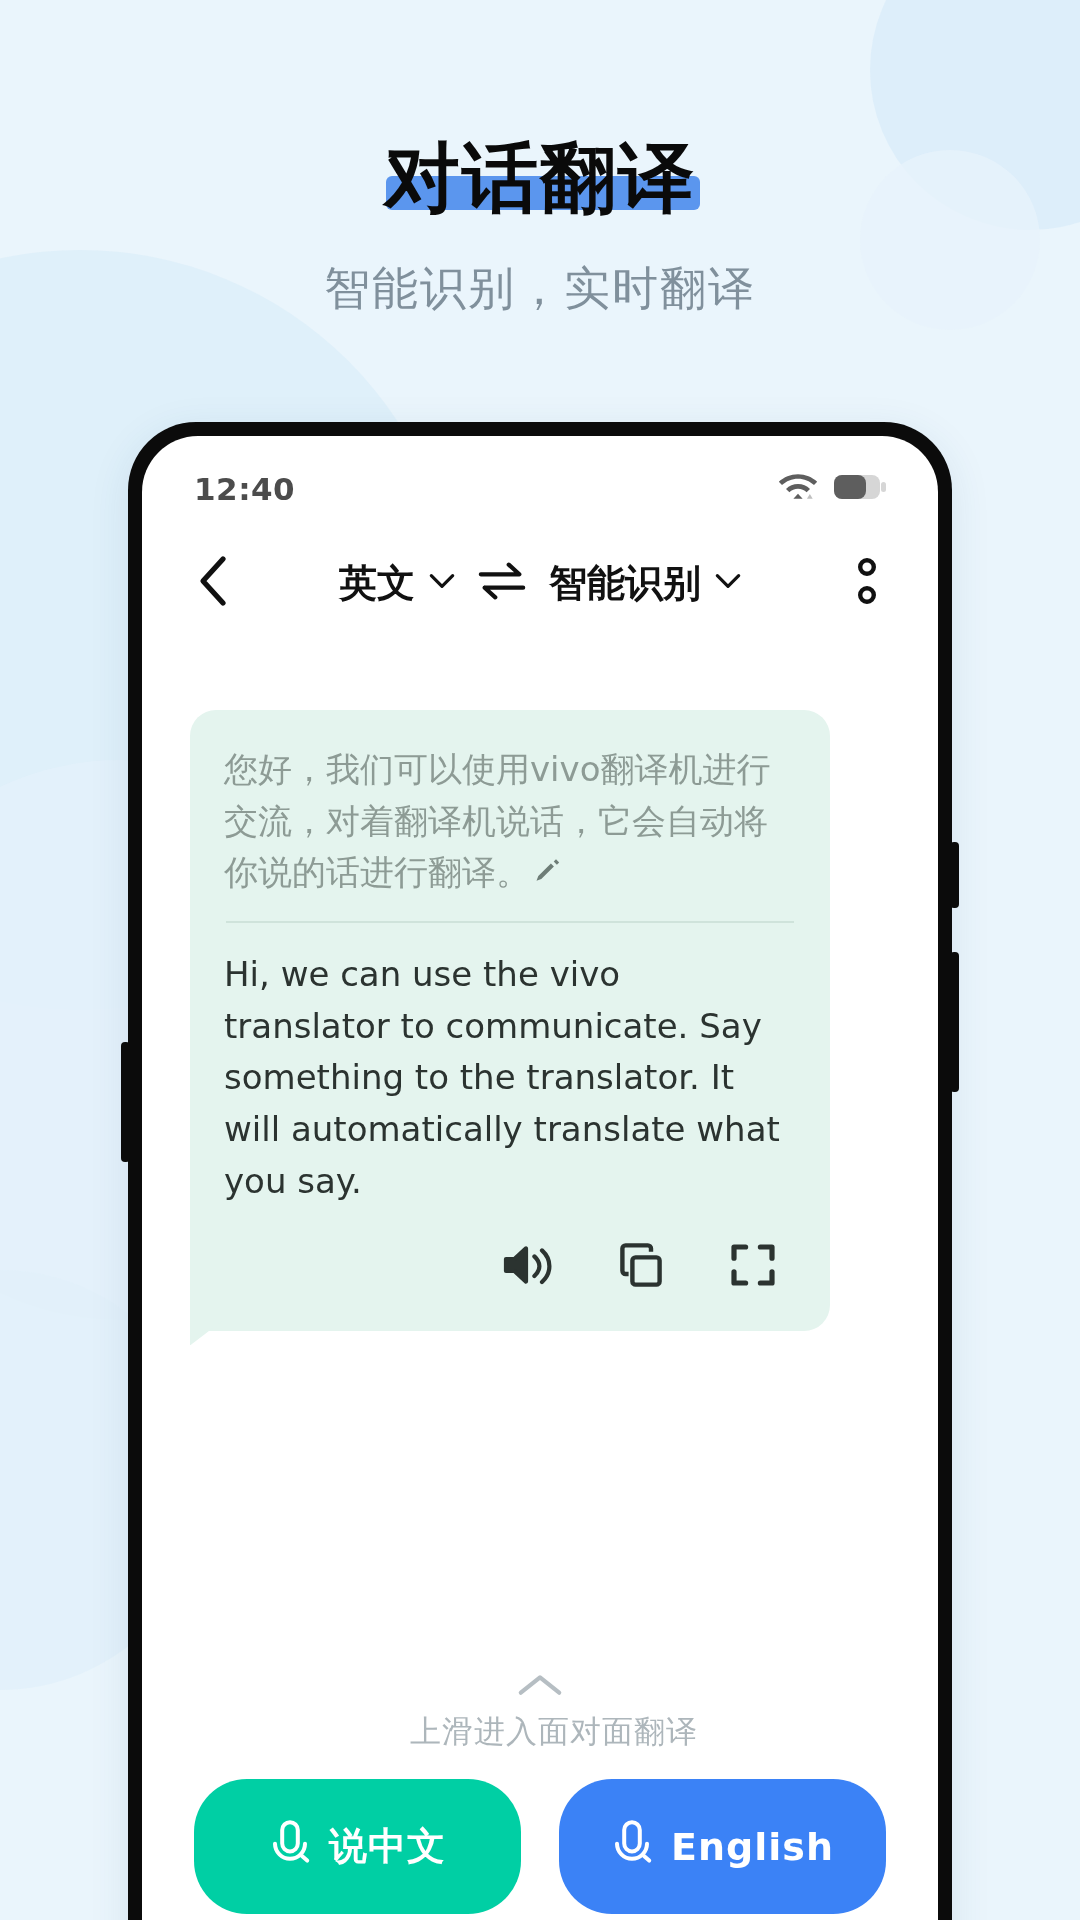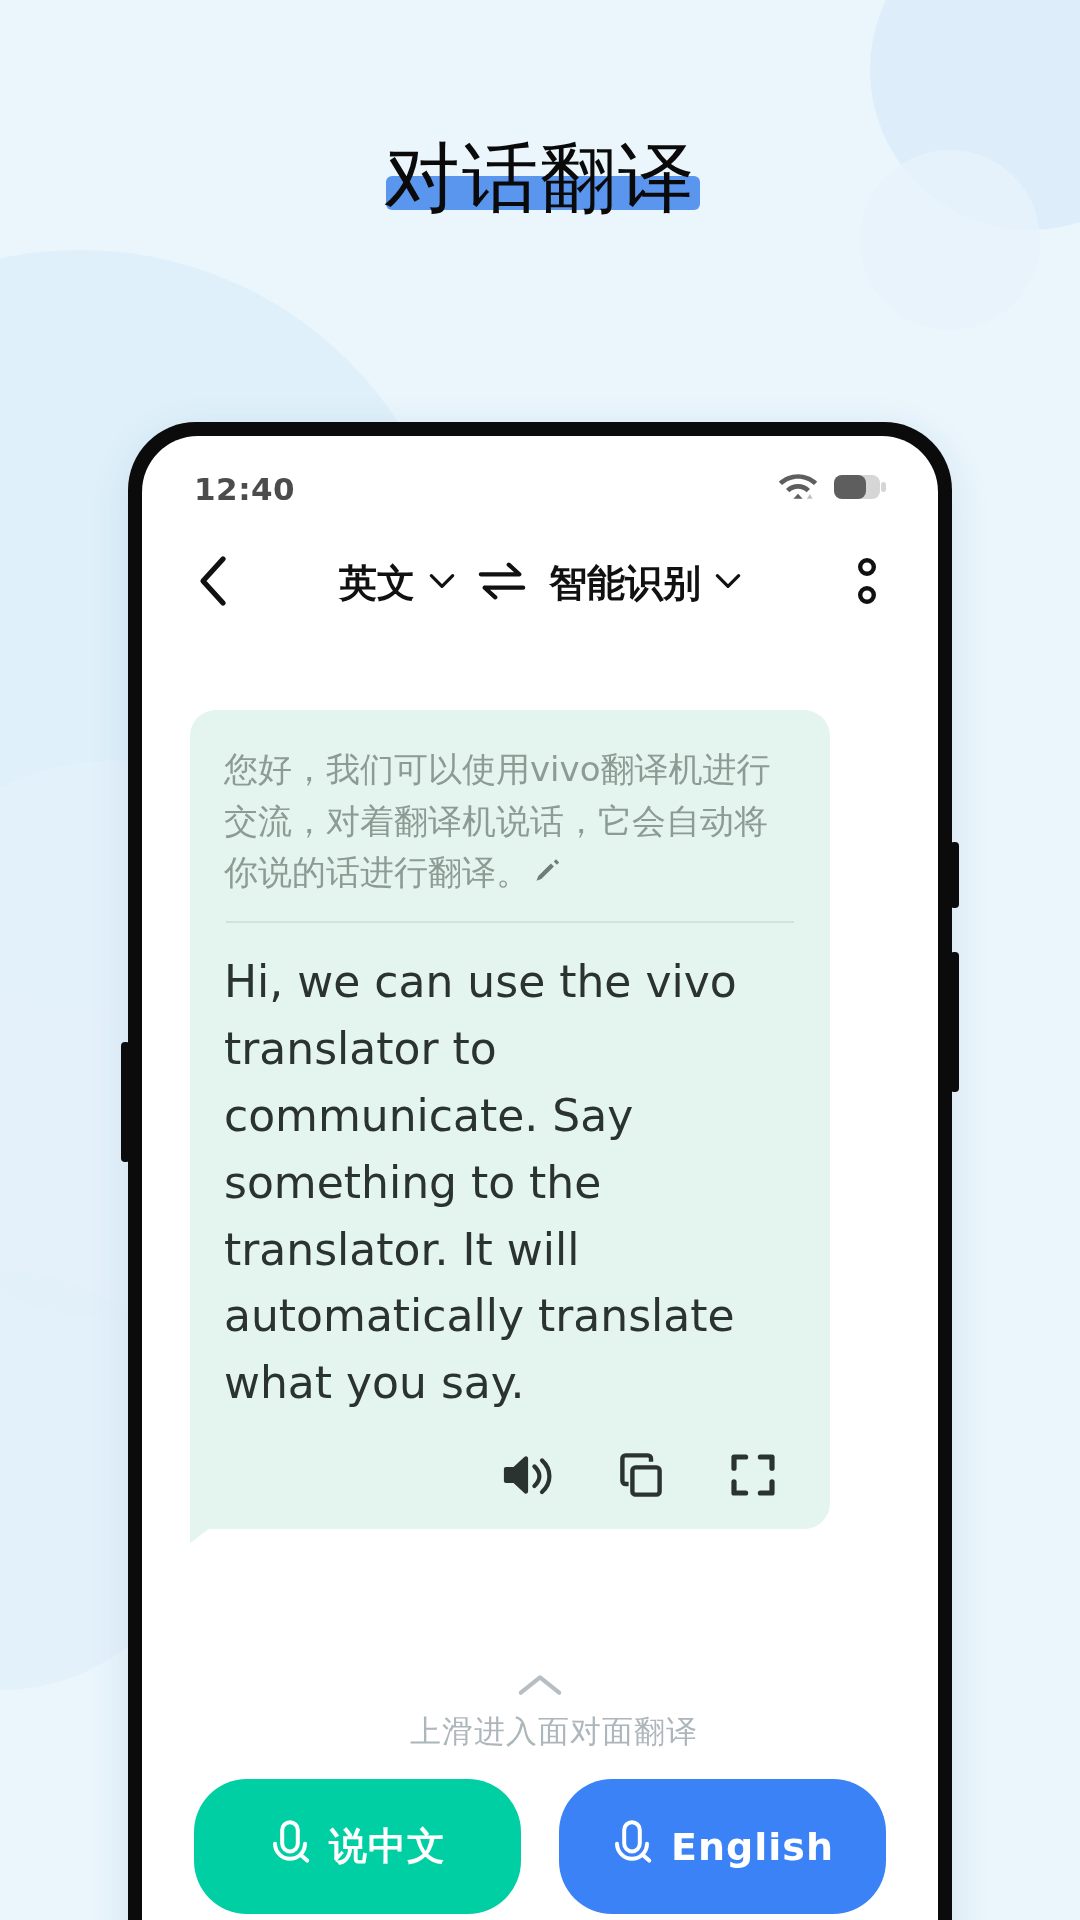--- a/index.html
+++ b/index.html
@@ -21,21 +21,21 @@
 
   
   .header { position:absolute; top:0; left:0; right:0; text-align:center; z-index:5; }
   .title-wrap { position:relative; display:inline-block; margin-top:140px; }
   .title-underline {
     position:absolute; left:2px; right:-4px; bottom:6px; height:34px;
     background:#5B96EE; border-radius:6px; z-index:0;
   }
   .title {
     position:relative; z-index:1;
-    font-size:76px; font-weight:normal; color:#0A0A0A;
+    font-size:76px; font-weight:bold; color:#0A0A0A;
     letter-spacing:2px; line-height:1;
     font-family:"DejaVu Sans","Liberation Sans",sans-serif;
   }
   .subtitle {
     margin-top:42px; font-size:46px; color:#80909C; letter-spacing:2px;
     font-family:"DejaVu Sans","Liberation Sans",sans-serif;
   }
 
   
   .phone {
@@ -84,38 +84,38 @@
     font-family:"DejaVu Sans","Liberation Sans",sans-serif;
   }
   .nav-more { width:62px; display:flex; align-items:center; justify-content:center; }
 
   
   .convo { padding:72px 48px 0 48px; }
   .bubble {
     background:#E4F4EE;
     border-radius:26px;
     border-bottom-left-radius:4px;
-    padding:34px 34px 20px 34px;
+    padding:34px 34px 32px 34px;
     max-width:640px;
     position:relative;
   }
   .bubble::after {
     content:""; position:absolute; left:0px; bottom:-14px;
     width:34px; height:26px; background:#E4F4EE;
     border-bottom-right-radius:24px;
     clip-path:polygon(0 0,100% 0,0 100%);
   }
   .src-text {
     font-size:34px; line-height:1.52; color:#8D9B95;
     font-family:"DejaVu Sans","Liberation Sans",sans-serif;
   }
   .edit-icon { display:inline-block; vertical-align:-4px; margin-left:2px; }
   .divider { height:2px; background:#CFE3DB; margin:18px 2px 26px 2px; }
   .dst-text {
-    font-size:44px; line-height:1.52; color:#2B3330;
+    font-size:34px; line-height:1.52; color:#2B3330;
     font-family:"DejaVu Sans","Liberation Sans",sans-serif;
   }
   .bubble-actions {
     display:flex; justify-content:flex-end; align-items:center;
     gap:62px; padding:34px 18px 6px 0;
   }
 
   
   .bottom { position:absolute; left:0; right:0; bottom:0; padding:0 0 0 0; }
   .swipe-hint { text-align:center; padding-bottom:26px; }
@@ -144,20 +144,21 @@
   <div class="blob blob-a"></div>
   <div class="blob blob-b"></div>
   <div class="blob blob-e"></div>
 </div>
 
 <div class="header">
   <div class="title-wrap">
     <div class="title-underline"></div>
     <div class="title">对话翻译</div>
   </div>
+  <div class="subtitle">智能识别，实时翻译</div>
 </div>
 
 <div class="phone">
   <div class="side-btn btn-left"></div>
   <div class="side-btn btn-right1"></div>
   <div class="side-btn btn-right2"></div>
 
   <div class="screen">
 
     <div class="statusbar">

